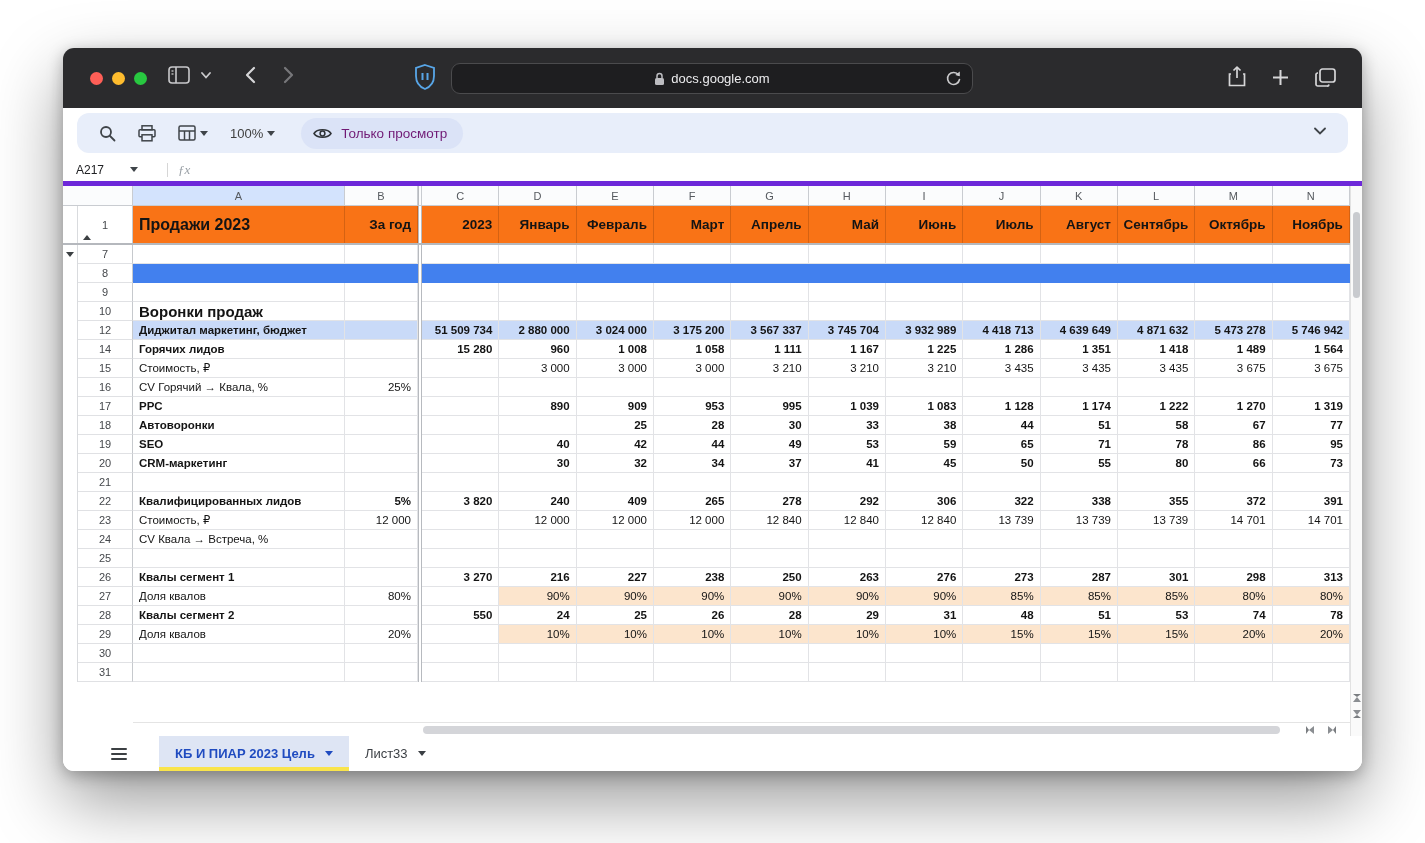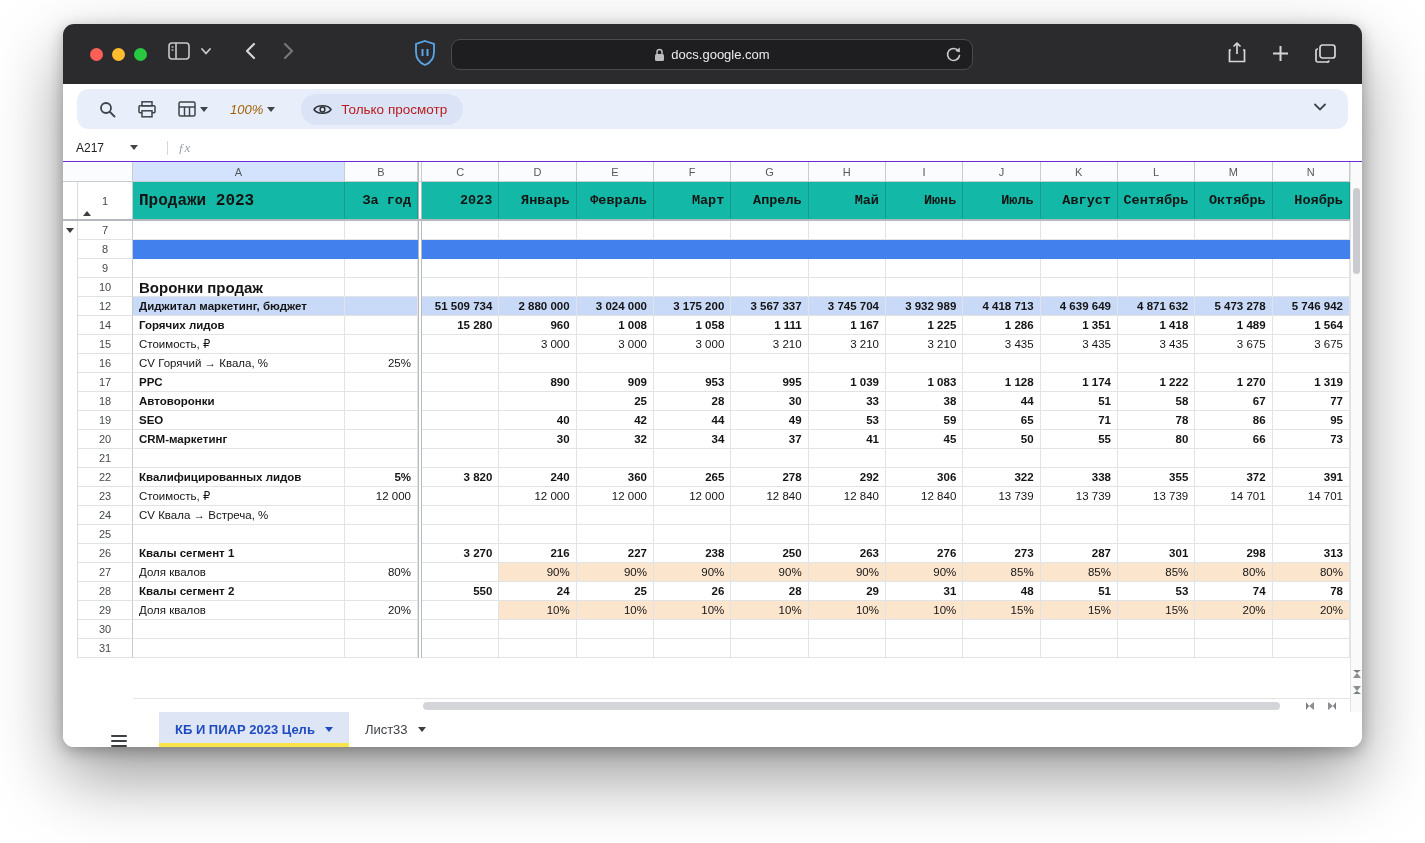--- a/index.html
+++ b/index.html
@@ -1,41 +1,41 @@
 <!DOCTYPE html>
 <html><head>
 <meta charset="utf-8">
 <style>
   * { margin:0; padding:0; box-sizing:border-box; }
   html,body { width:1425px; height:843px; background:#ffffff; font-family:"Liberation Sans","DejaVu Sans",sans-serif; overflow:hidden; }
 
-  .window { position:absolute; left:63px; top:24px; width:1299px; height:723px; background:#ffffff; border-radius:11px; box-shadow:0 30px 70px rgba(0,0,0,.40), 0 4px 16px rgba(0,0,0,.28); }
+  .window { position:absolute; left:63px; top:48px; width:1299px; height:723px; background:#ffffff; border-radius:11px; box-shadow:0 30px 70px rgba(0,0,0,.40), 0 4px 16px rgba(0,0,0,.28); }
 
   
   .titlebar { position:relative; height:60px; background:#2b2b2d; border-radius:11px 11px 0 0; }
   .traffic { position:absolute; left:27px; top:24px; display:flex; gap:9px; }
   .light { width:13px; height:13px; border-radius:50%; }
   .light.red{ background:#ff5f57; } .light.yellow{ background:#febc2e; } .light.green{ background:#28c840; }
   .tb-ic { position:absolute; top:18px; color:#c9c9cb; }
   .svgic { display:block; }
   .urlbar { position:absolute; left:388px; top:15px; width:522px; height:31px; background:#1e1e20; border:1px solid #4b4b4d; border-radius:9px; display:flex; align-items:center; justify-content:center; gap:6px; color:#ececee; font-size:13px; }
   .urlbar .reload { position:absolute; right:10px; top:6px; }
   .rights { position:absolute; right:26px; top:18px; display:flex; gap:26px; align-items:center; }
 
   
   .toolwrap { position:relative; height:50px; background:#ffffff; }
   .toolbar { position:absolute; left:14px; right:14px; top:5px; height:40px; background:#e8eefa; border-radius:12px; display:flex; align-items:center; color:#3f4449; }
   .tool { display:flex; align-items:center; margin-left:22px; gap:4px; }
-  .zoomtxt { font-size:13px; color:#a16207;font-style:italic; }
+  .zoomtxt { font-size:13px; color:#404040; }
   .caret { width:0; height:0; border-left:4px solid transparent; border-right:4px solid transparent; border-top:5px solid #3f4449; display:inline-block; }
-  .viewpill { display:flex; align-items:center; gap:9px; margin-left:26px; background:#dbe3f7; border-radius:16px; height:31px; padding:0 16px 0 12px; font-size:13.5px; color:#b91c1c; }
+  .viewpill { display:flex; align-items:center; gap:9px; margin-left:26px; background:#dbe3f7; border-radius:16px; height:31px; padding:0 16px 0 12px; font-size:13.5px; color:#701a75; }
   .tb-chev { position:absolute; right:22px; top:14px; }
 
   
-  .formulabar { height:28px; background:#fff; border-bottom:1px solid #6d28d9; display:flex; align-items:center; font-size:12px; color:#202124; }
+  .formulabar { height:28px; background:#fff; border-bottom:5px solid #6d28d9; display:flex; align-items:center; font-size:12px; color:#202124; }
   .namebox { display:flex; align-items:center; gap:26px; padding-left:13px; width:100px; }
   .fb-div { width:1px; height:14px; background:#d6d6d6; margin:0 10px 0 4px; }
   .fx { font-style:italic; color:#9aa0a6; font-size:13px; font-family:"Liberation Serif","DejaVu Serif",serif; }
 
   
   .grid { position:absolute; top:138px; left:0; width:1287px; background:#fff; }
   .r { display:flex; }
   .c { box-sizing:border-box; display:flex; align-items:center; border-right:1px solid #e2e3e6; border-bottom:1px solid #e2e3e6; font-size:11.5px; color:#141414; overflow:hidden; white-space:nowrap; }
   .m   { width:15px;  border-right:1px solid #d9dbde; border-bottom:none; position:relative; }
   .num { width:55px; justify-content:center; font-size:11px; color:#45484c; background:#fff; border-right:1px solid #c6c9cd; border-bottom:1px solid #e0e1e4; position:relative; }
@@ -45,21 +45,21 @@
   .cm  { width:77.33px; justify-content:flex-end; padding:0 6px; }
 
   .colhead { height:20px; }
   .colhead .c { justify-content:center; font-size:11px; color:#55595e; background:#fbfcfd; border-right:1px solid #c9ccd1; border-bottom:1px solid #c9ccd1; }
   .colhead .corner { width:70px; background:#fbfcfd; }
   .colhead .sel { background:#d3e3fd; }
   .colhead .dv { background:#fbfcfd; border-bottom:1px solid #c9ccd1; }
 
   .titlerow { height:39px; border-bottom:2px solid #b5b8bd; }
   .titlerow .c { border-bottom:none; }
-  .titlerow .yl { background:#14b8a6; border-right:1px solid rgba(0,0,0,.14); font-weight:700;font-family:Liberation Mono, monospace; }
+  .titlerow .yl { background:#f97316; border-right:1px solid rgba(0,0,0,.14); font-weight:700; }
   .titlerow .ca { font-size:16px; }
   .titlerow .cb, .titlerow .cm { font-size:13.5px; }
 
   .br { height:19px; }
   .bold .ca, .bold .cb, .bold .cm { font-weight:700; }
   .section .ca { font-size:15px; font-weight:700; overflow:visible; }
   .fill-band { background:#4280ee !important; border-right-color:#4280ee !important; border-bottom-color:#4280ee !important; }
   .fill-blue { background:#c9daf8; }
   .fill-peach { background:#fce5cd; }
 
@@ -73,21 +73,21 @@
   .hscroll { position:absolute; top:674px; left:70px; width:1217px; height:14px; background:#fff; border-top:1px solid #e4e4e4; }
   .hthumb { position:absolute; left:290px; right:70px; top:3px; height:8px; background:#d4d5d9; border-radius:4px; }
   .harrows { position:absolute; right:14px; top:0; height:14px; display:flex; gap:14px; align-items:center; color:#7a7d81; }
   .chev { width:0; height:0; border-style:solid; }
   .chev.up { border-left:4px solid transparent; border-right:4px solid transparent; border-bottom:5px solid #8b8e92; }
   .chev.down { border-left:4px solid transparent; border-right:4px solid transparent; border-top:5px solid #8b8e92; }
   .chev.left { border-top:4px solid transparent; border-bottom:4px solid transparent; border-right:5px solid #8b8e92; }
   .chev.right { border-top:4px solid transparent; border-bottom:4px solid transparent; border-left:5px solid #8b8e92; }
 
   
-  .tabbar { position:absolute; bottom:0; left:0; right:0; height:35px; background:#fff; border-radius:0 0 11px 11px; display:flex; align-items:flex-end; }
+  .tabbar { position:absolute; bottom:0; left:0; right:0; height:35px; background:#fff; border-radius:0 0 11px 11px; display:flex; align-items:center; }
   .burger { margin-left:48px; display:flex; flex-direction:column; gap:3px; }
   .burger span { display:block; width:16px; height:2px; background:#3c4043; border-radius:1px; }
   .sheettab { position:relative; height:100%; display:flex; align-items:center; gap:10px; padding:0 16px; font-size:13px; color:#3b3f44; }
   .sheettab.active { margin-left:32px; background:#dee5f4; color:#1f4bc0; font-weight:700; }
   .sheettab.active .tabline { position:absolute; left:0; right:0; bottom:0; height:4px; background:#f9e44c; }
   .sheettab .caret { border-top-color:#3b3f44; }
   .sheettab.active .caret { border-top-color:#1f4bc0; }
 </style>
 </head>
 <body>
@@ -508,21 +508,21 @@
         <div class="c cm"></div>
       </div>
       <div class="r br bold">
         <div class="c m"></div>
         <div class="c num">22</div>
         <div class="c ca">Квалифицированных лидов</div>
         <div class="c cb">5%</div>
         <div class="c dv"></div>
         <div class="c cm">3 820</div>
         <div class="c cm">240</div>
-        <div class="c cm">360</div>
+        <div class="c cm">409</div>
         <div class="c cm">265</div>
         <div class="c cm">278</div>
         <div class="c cm">292</div>
         <div class="c cm">306</div>
         <div class="c cm">322</div>
         <div class="c cm">338</div>
         <div class="c cm">355</div>
         <div class="c cm">372</div>
         <div class="c cm">391</div>
       </div>

